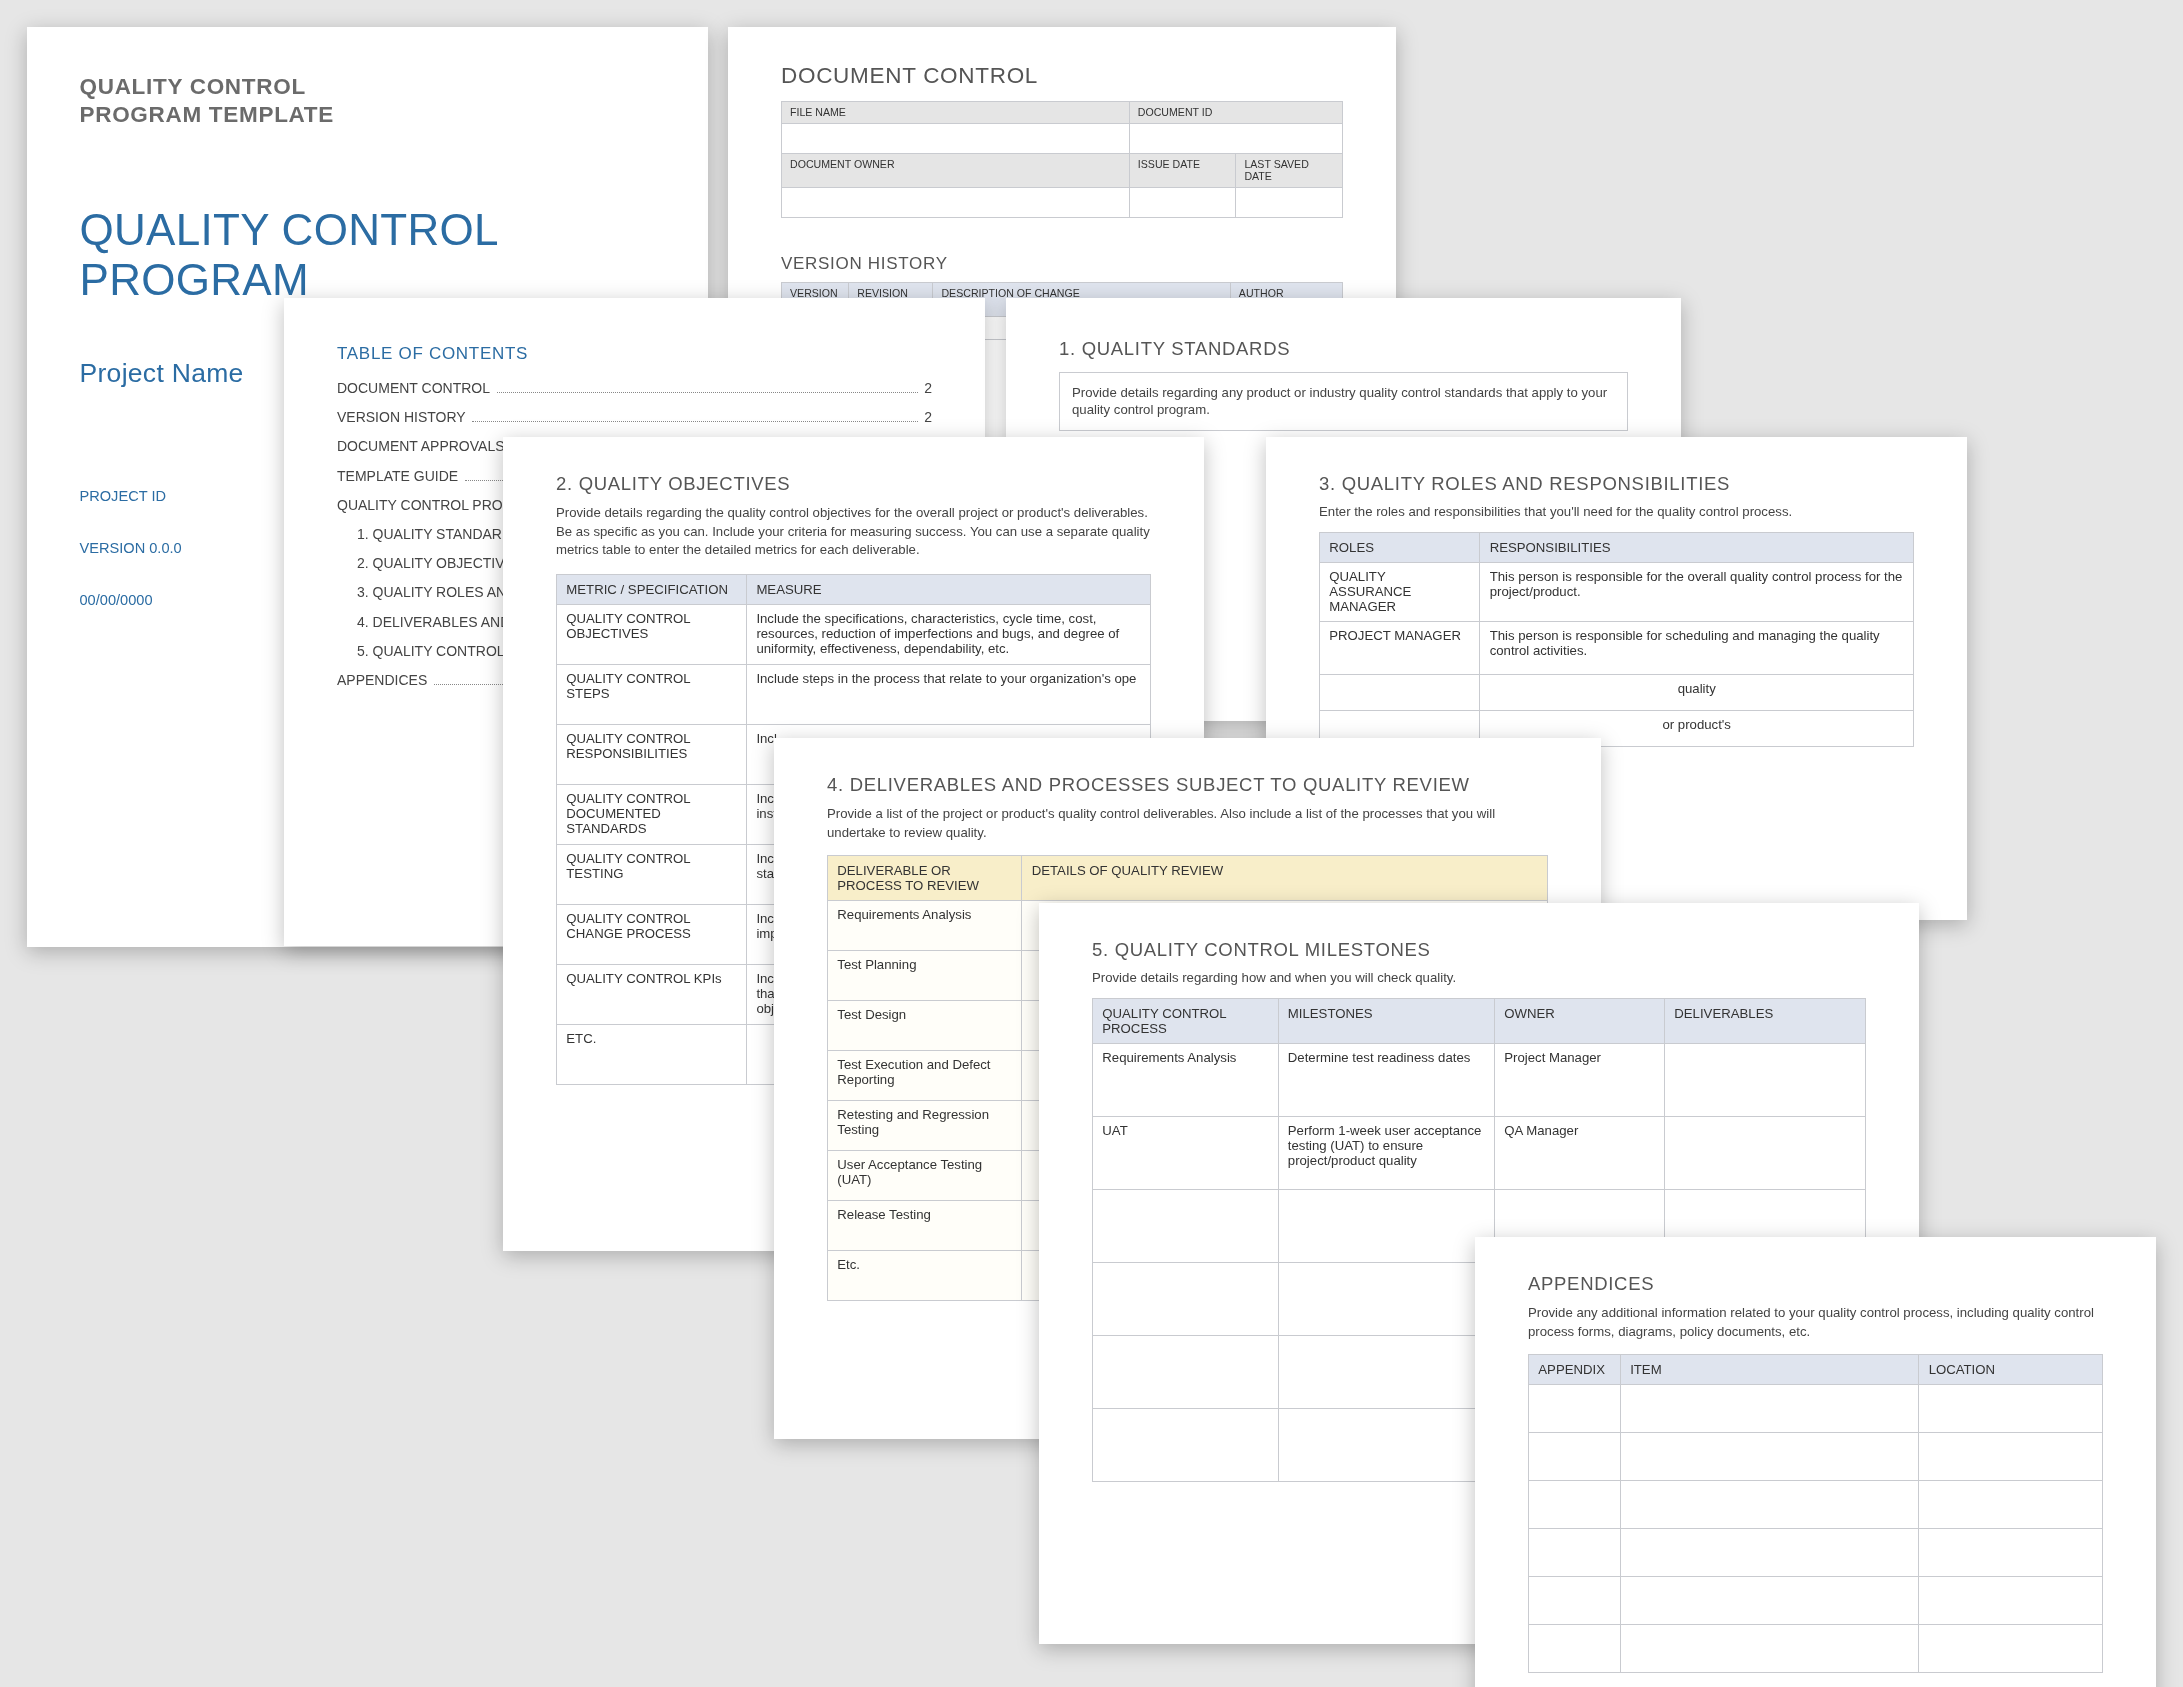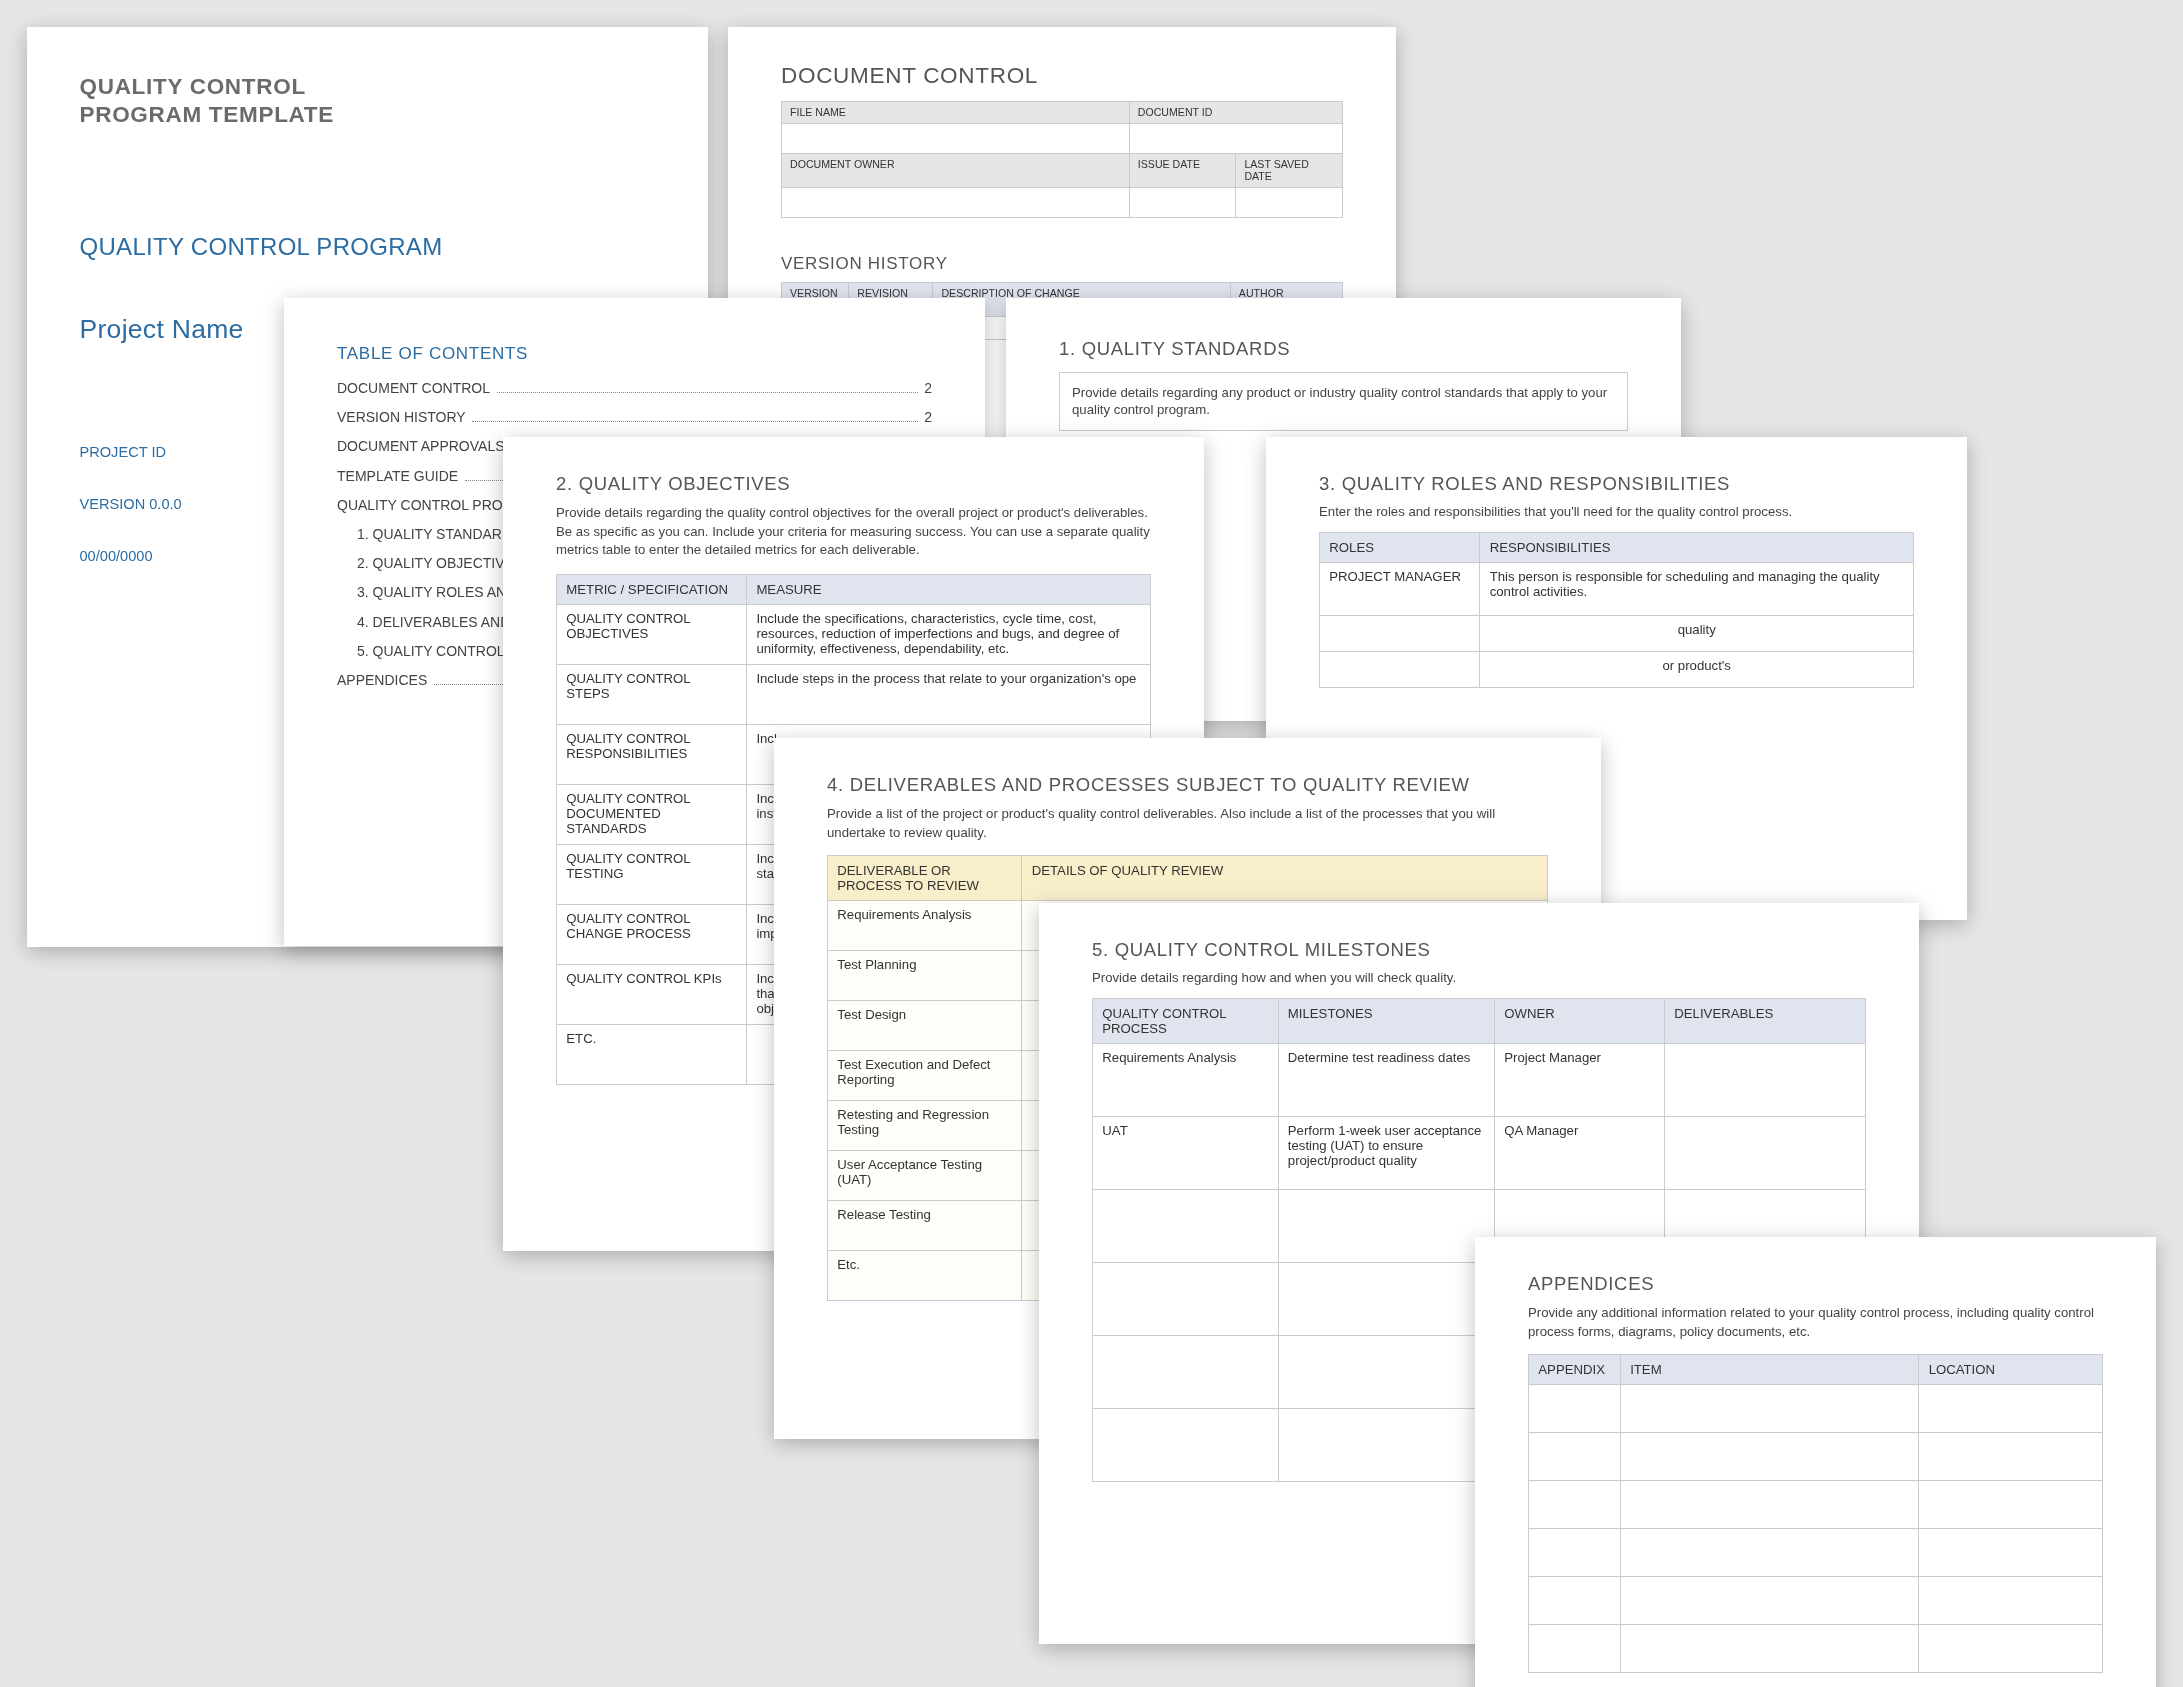--- a/index.html
+++ b/index.html
@@ -37,21 +37,21 @@
     font-weight: 400;
     color: #333;
   }
   .th-grey { background: #e5e5e5; }
   .th-beige { background: #f8eec9; }
   .th-paleblue { background: #dfe4ee; }
 
   
   #page1 { left: 26.5px; top: 26.5px; width: 681px; height: 920px; z-index: 1; }
   #page1 .template-label { font-size: 22.5px; font-weight: 700; color:#6b6b6b; letter-spacing:0.7px; line-height:1.25; }
-  #page1 .main-title { font-size: 24px; margin-top: 104px; }
+  #page1 .main-title { font-size: 44px; margin-top: 76px; }
   #page1 .project-name { font-size: 26.5px; margin-top: 53px; }
   #page1 .meta { font-size: 14.6px; margin-top: 99px; color:#2b6ca3; }
   #page1 .meta div { margin-bottom: 36px; }
 
   
   #page2 { left: 728px; top: 26.5px; width: 668px; height: 668px; z-index: 2; padding-top:36px;}
   #page2 h2 { font-size: 22.5px; font-weight:400; color:#555; letter-spacing:0.7px; margin-bottom:12px;}
   #page2 th, #page2 td { font-size:10.6px; padding:4.6px 8px; }
   #page2 .sub { margin-top:36px; font-size:17px; color:#555; letter-spacing:0.7px; margin-bottom:8px;}
 
@@ -279,20 +279,24 @@
   <div class="desc">Enter the roles and responsibilities that you'll need for the quality control process.</div>
   <table>
     <tbody>
         <tr>
       <th class="th-paleblue" style="width:27%">ROLES</th>
       <th class="th-paleblue">RESPONSIBILITIES</th>
     </tr>
     </tbody>
       <tbody id="roles-body">
         <tr>
+          <td>QUALITY ASSURANCE MANAGER</td>
+          <td style="">This person is responsible for the overall quality control process for the project/product.</td>
+        </tr>
+        <tr>
           <td>PROJECT MANAGER</td>
           <td style="">This person is responsible for scheduling and managing the quality control activities.</td>
         </tr>
         <tr class="cut-row">
           <td></td>
           <td style="text-align:center;">quality</td>
         </tr>
         <tr class="cut-row">
           <td></td>
           <td style="text-align:center;">or product's</td>

